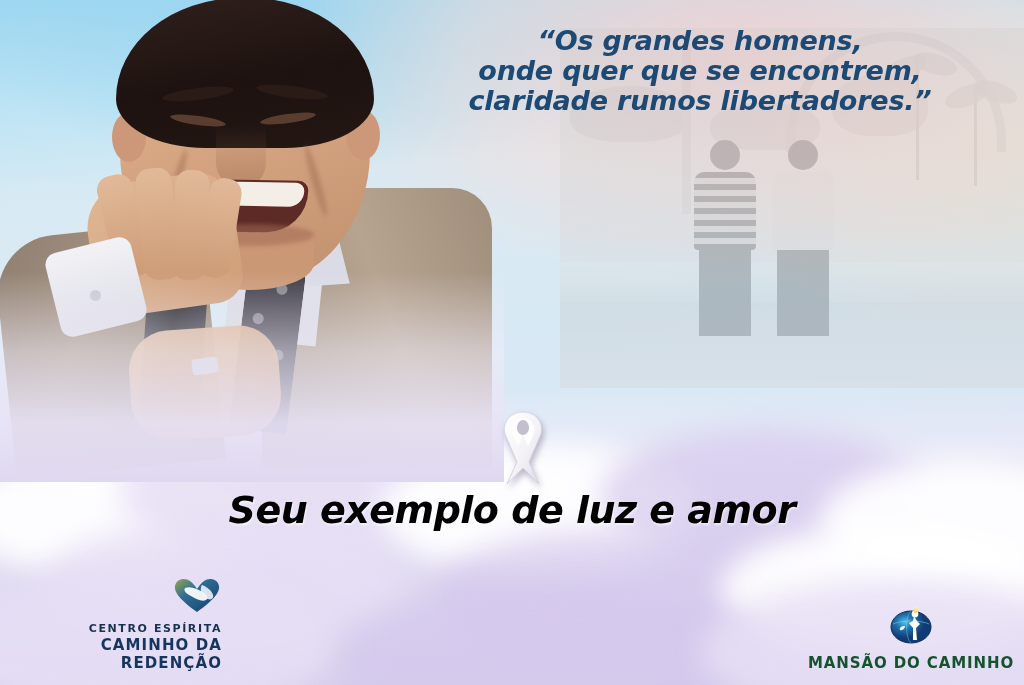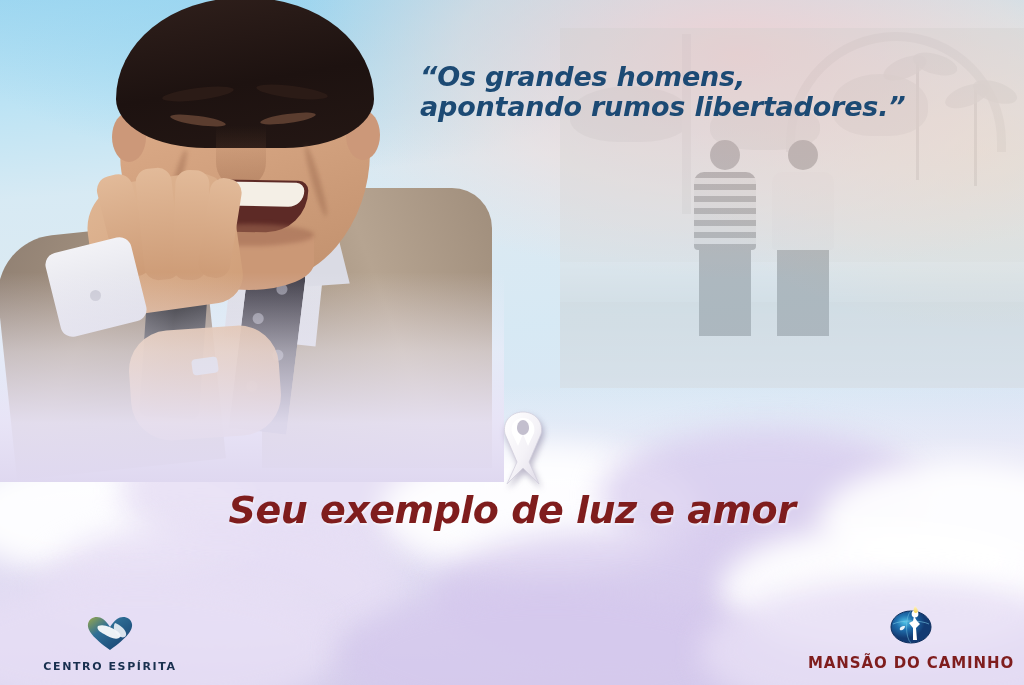--- a/index.html
+++ b/index.html
@@ -178,22 +178,21 @@
   .hand2{
     position:absolute;left:136px;top:336px;width:150px;height:110px;
     background:linear-gradient(150deg,rgba(226,188,156,.95),rgba(205,157,121,.9));
     border-radius:40px;transform:rotate(-4deg);
   }
   .ring{position:absolute;left:198px;top:366px;width:26px;height:16px;background:#cfd0d8;border-radius:4px;transform:rotate(-8deg);}
 
   
   .quote{
     position:absolute;right:44px;top:26px;width:560px;
-    text-align:left;
-    margin-top:36px;
+    text-align:center;
   }
   .quote-line{
     display:block;
     font-family:"DejaVu Sans", sans-serif;
     font-style:italic;
     font-weight:700;
     font-size:27px;
     line-height:30px;
     letter-spacing:-0.2px;
     color:#1c4a74;
@@ -221,38 +220,38 @@
   .hl{
     display:block;
     font-family:"DejaVu Sans", sans-serif;
     font-style:italic;
     font-weight:700;
     letter-spacing:-0.5px;
     line-height:1.02;
     text-shadow:1px 2px 2px rgba(255,255,255,.55);
   }
   .hl1{font-size:40px;color:#2a35a0;}
-  .hl2{font-size:38px;color:#7f1d1d;margin-top:4px;}
+  .hl2{font-size:38px;color:#000000;margin-top:4px;}
   .hl3{font-size:38px;color:#1f7ec4;margin-top:4px;}
 
   
-  .logo-left{position:absolute;left:10px;bottom:12px;width:200px;text-align:center;}
+  .logo-left{position:absolute;left:22px;bottom:12px;width:200px;text-align:right;}
   .logo-right{position:absolute;right:8px;bottom:12px;width:210px;text-align:center;}
   .logo-mark{display:block;margin:0 auto 4px;}
   .logo-l1{
     display:block;font-family:"DejaVu Sans", sans-serif;font-weight:700;
     font-size:11px;letter-spacing:1.6px;color:#19304f;line-height:1.2;
   }
   .logo-l2{
     display:block;font-family:"DejaVu Sans", sans-serif;font-weight:700;
     font-size:15px;letter-spacing:1.1px;color:#16355e;line-height:1.25;
   }
   .logo-r1{
     display:block;font-family:"DejaVu Sans", sans-serif;font-weight:700;
-    font-size:15px;letter-spacing:.9px;color:#7f1d1d;line-height:1.25;
+    font-size:15px;letter-spacing:.9px;color:#14532d;line-height:1.25;
   }
 </style>
 </head>
 <body>
 
 <div class="stage">
 
   <div class="sky"></div>
   <div class="sky-warm"></div>
 
@@ -331,21 +330,22 @@
     <div class="finger f4"></div>
     <div class="cuff"></div>
     <div class="cuff-btn"></div>
     <div class="hand2"></div>
     <div class="ring"></div>
     <div class="fade-mask"></div>
   </div>
 
   <div class="quote">
     <span class="quote-line">“Os grandes homens,</span>
-    <span class="quote-line">apontando rumos libertadores.”</span>
+    <span class="quote-line">onde quer que se encontrem,</span>
+    <span class="quote-line">claridade rumos libertadores.”</span>
   </div>
 
   <div class="ribbon">
     <svg width="72" height="84" viewBox="0 0 72 84">
       <defs>
         <linearGradient id="rg" x1="0" y1="0" x2="1" y2="1">
           <stop offset="0%" stop-color="#ffffff"></stop>
           <stop offset="55%" stop-color="#f4f2f7"></stop>
           <stop offset="100%" stop-color="#ddd9e6"></stop>
         </linearGradient>
@@ -369,20 +369,21 @@
             <stop offset="35%" stop-color="#2f6f96"></stop>
             <stop offset="100%" stop-color="#143a6b"></stop>
           </linearGradient>
         </defs>
         <path d="M25 36 C8 24 2 16 3 10 C4 3 13 1 18 5 C21 7 23 10 25 13 C27 10 29 7 32 5 C37 1 46 3 47 10 C48 16 42 24 25 36 Z" fill="url(#hg)"></path>
         <path d="M13 12 C19 10 26 13 32 17 C35 19 37 22 34 24 C30 26 24 23 19 20 C15 18 11 15 13 12 Z" fill="#ffffff" opacity=".92"></path>
         <path d="M30 9 C35 11 40 15 41 19 C42 23 38 25 34 22 C30 19 27 14 30 9 Z" fill="#f2f6fa" opacity=".88"></path>
       </svg>
     </span>
     <span class="logo-l1">CENTRO ESPÍRITA</span>
+    <span class="logo-l2">CAMINHO DA REDENÇÃO</span>
   </div>
 
   <div class="logo-right">
     <span class="logo-mark">
       <svg width="48" height="42" viewBox="0 0 48 42">
         <defs>
           <radialGradient id="gg" cx="35%" cy="35%">
             <stop offset="0%" stop-color="#4fc3e8"></stop>
             <stop offset="45%" stop-color="#1f6fae"></stop>
             <stop offset="100%" stop-color="#123a72"></stop>

